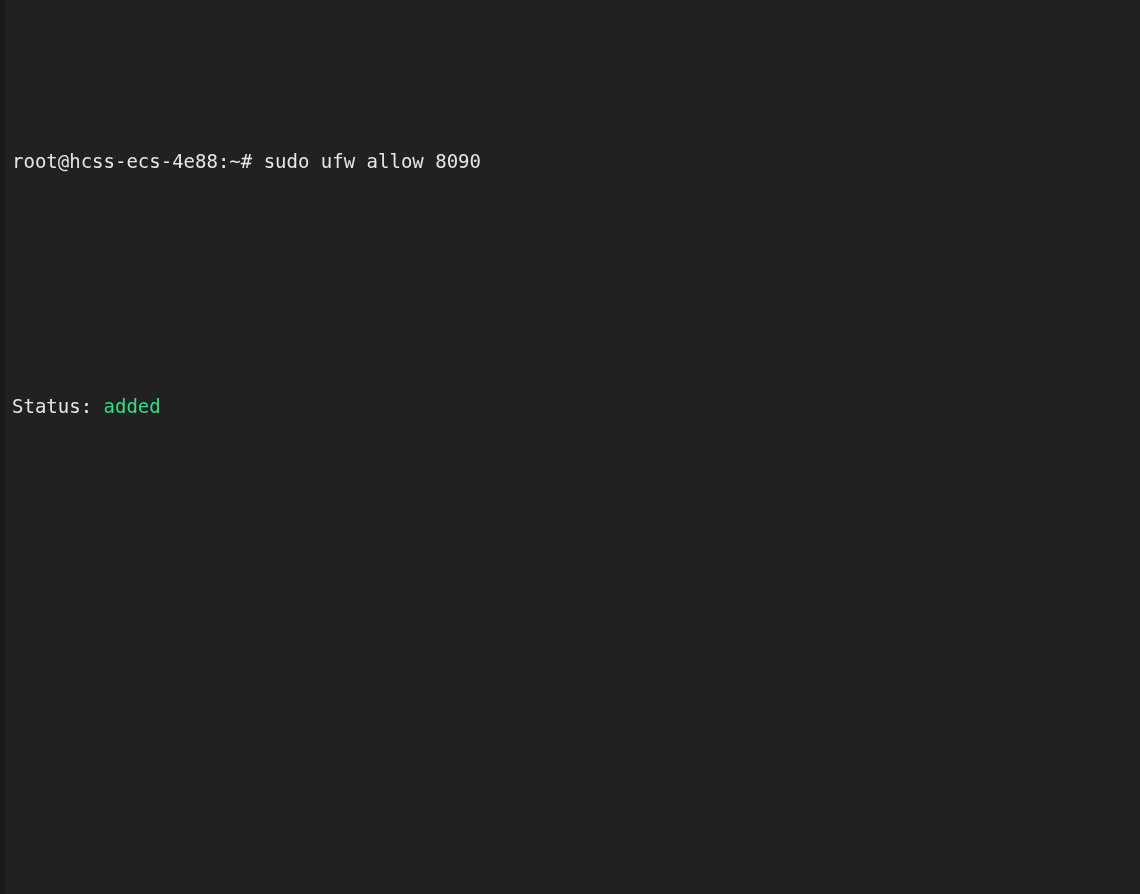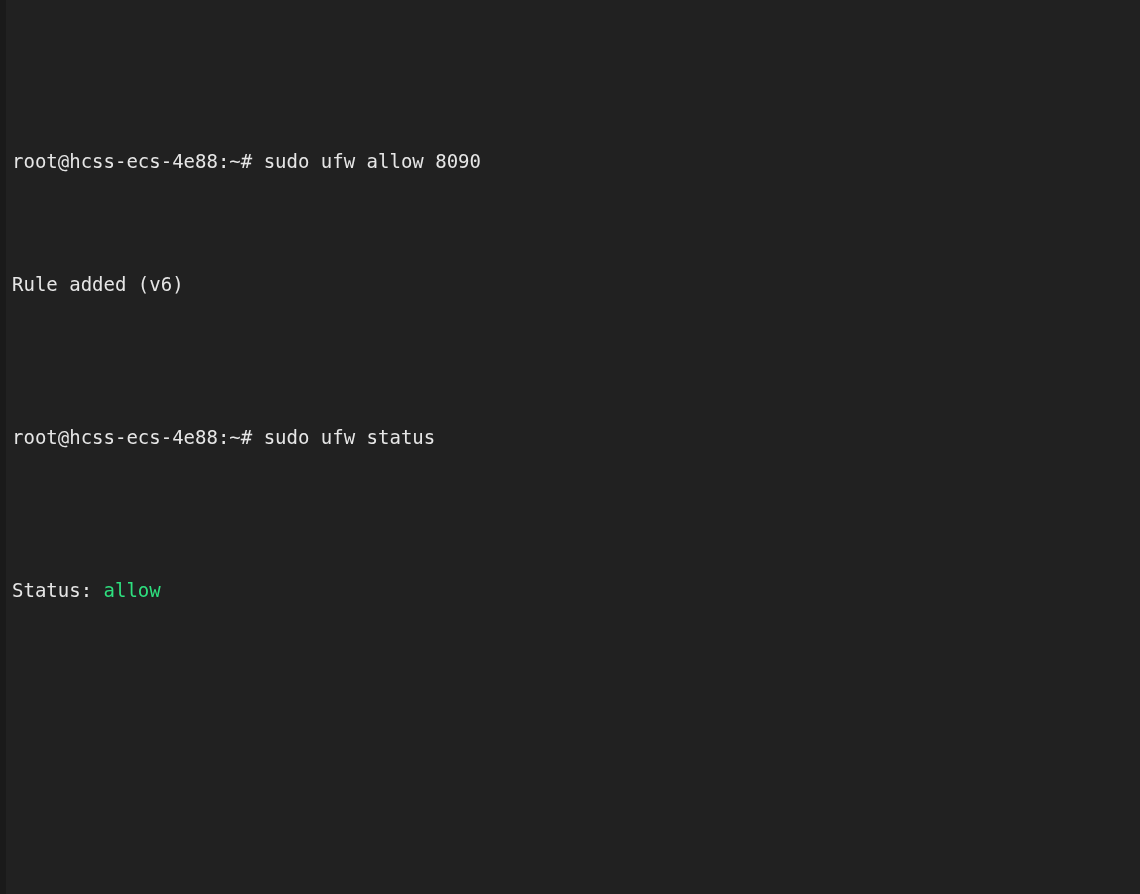--- a/index.html
+++ b/index.html
@@ -62,27 +62,25 @@
 <body>
 
 <div id="terminal">
   <div id="gutter"></div>
 
   <div id="screen">
 
     
     <div class="line"><span class="fg-default">root@hcss-ecs-4e88:~#</span><span class="fg-default"> sudo ufw allow 8090</span></div>
 
-    <div class="line">Rule added (v6)</div>
 
     
-    <div class="line"><span class="fg-default">root@hcss-ecs-4e88:~#</span><span class="fg-default"> sudo ufw status</span></div>
 
     
-    <div class="line"><span class="fg-default">Status:</span><span class="fg-default"> </span><span class="fg-green">allow</span></div>
+    <div class="line"><span class="fg-default">Status:</span><span class="fg-default"> </span><span class="fg-green">added</span></div>
 
     <div class="blank"></div>
 
     
     
 
     
     
 
     

